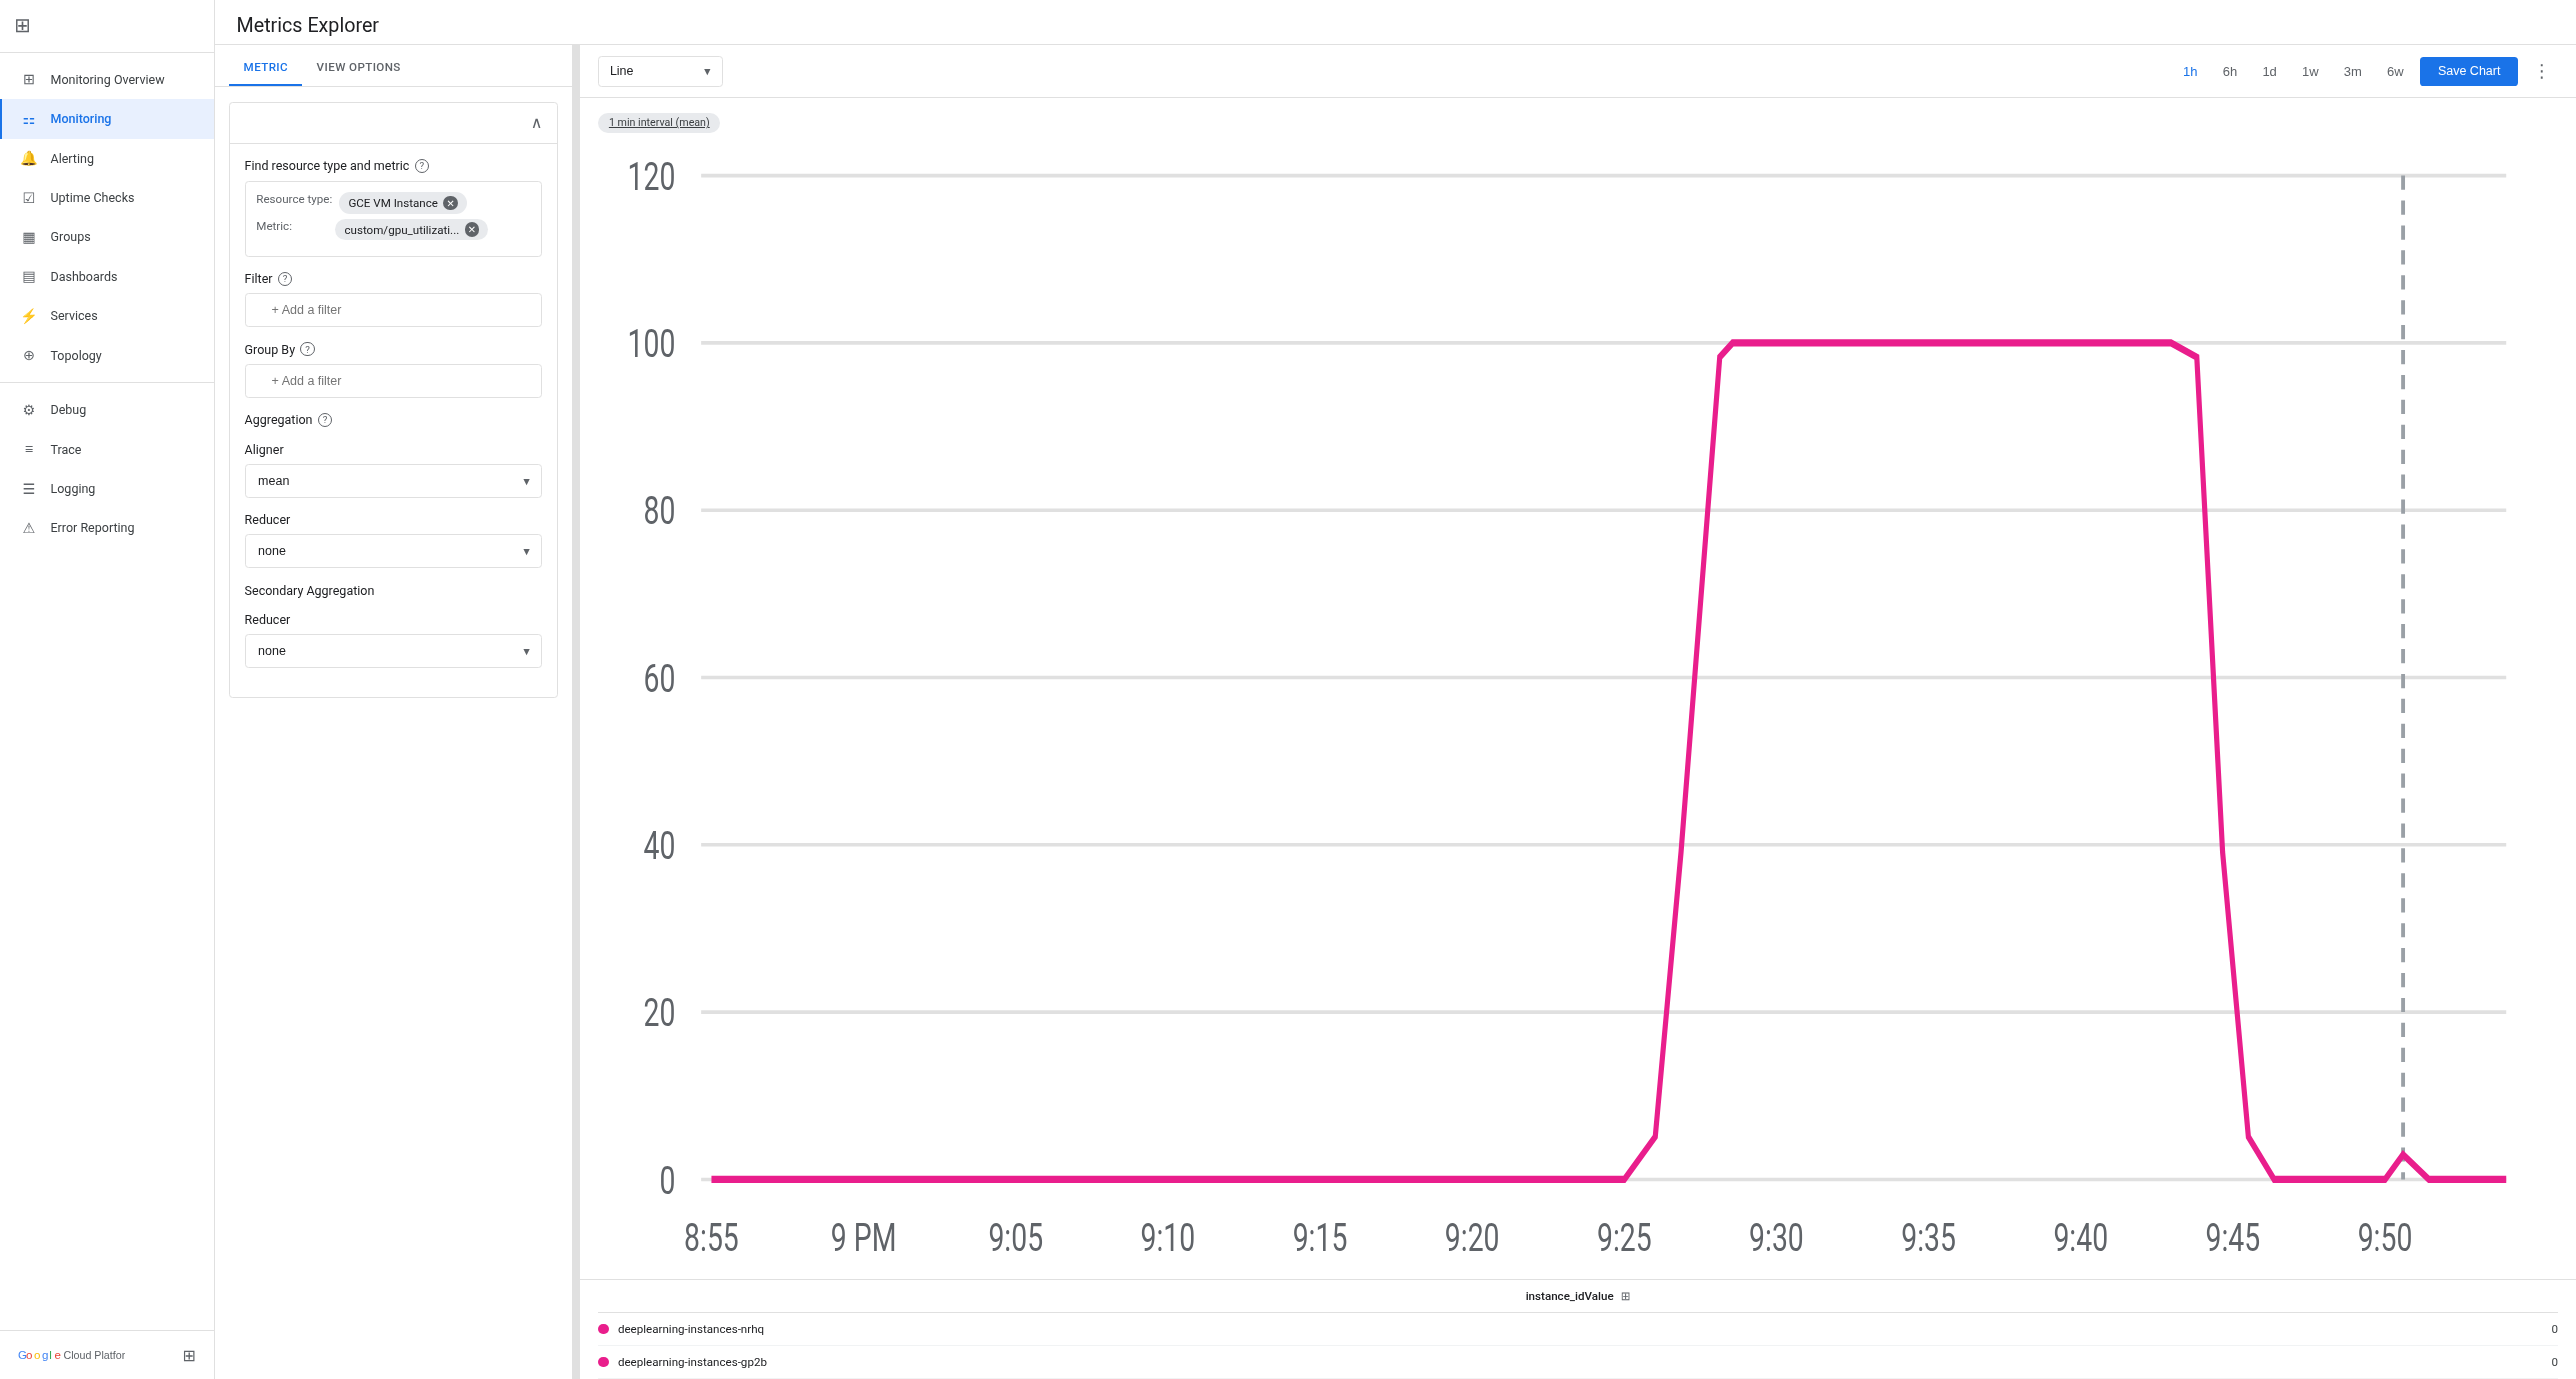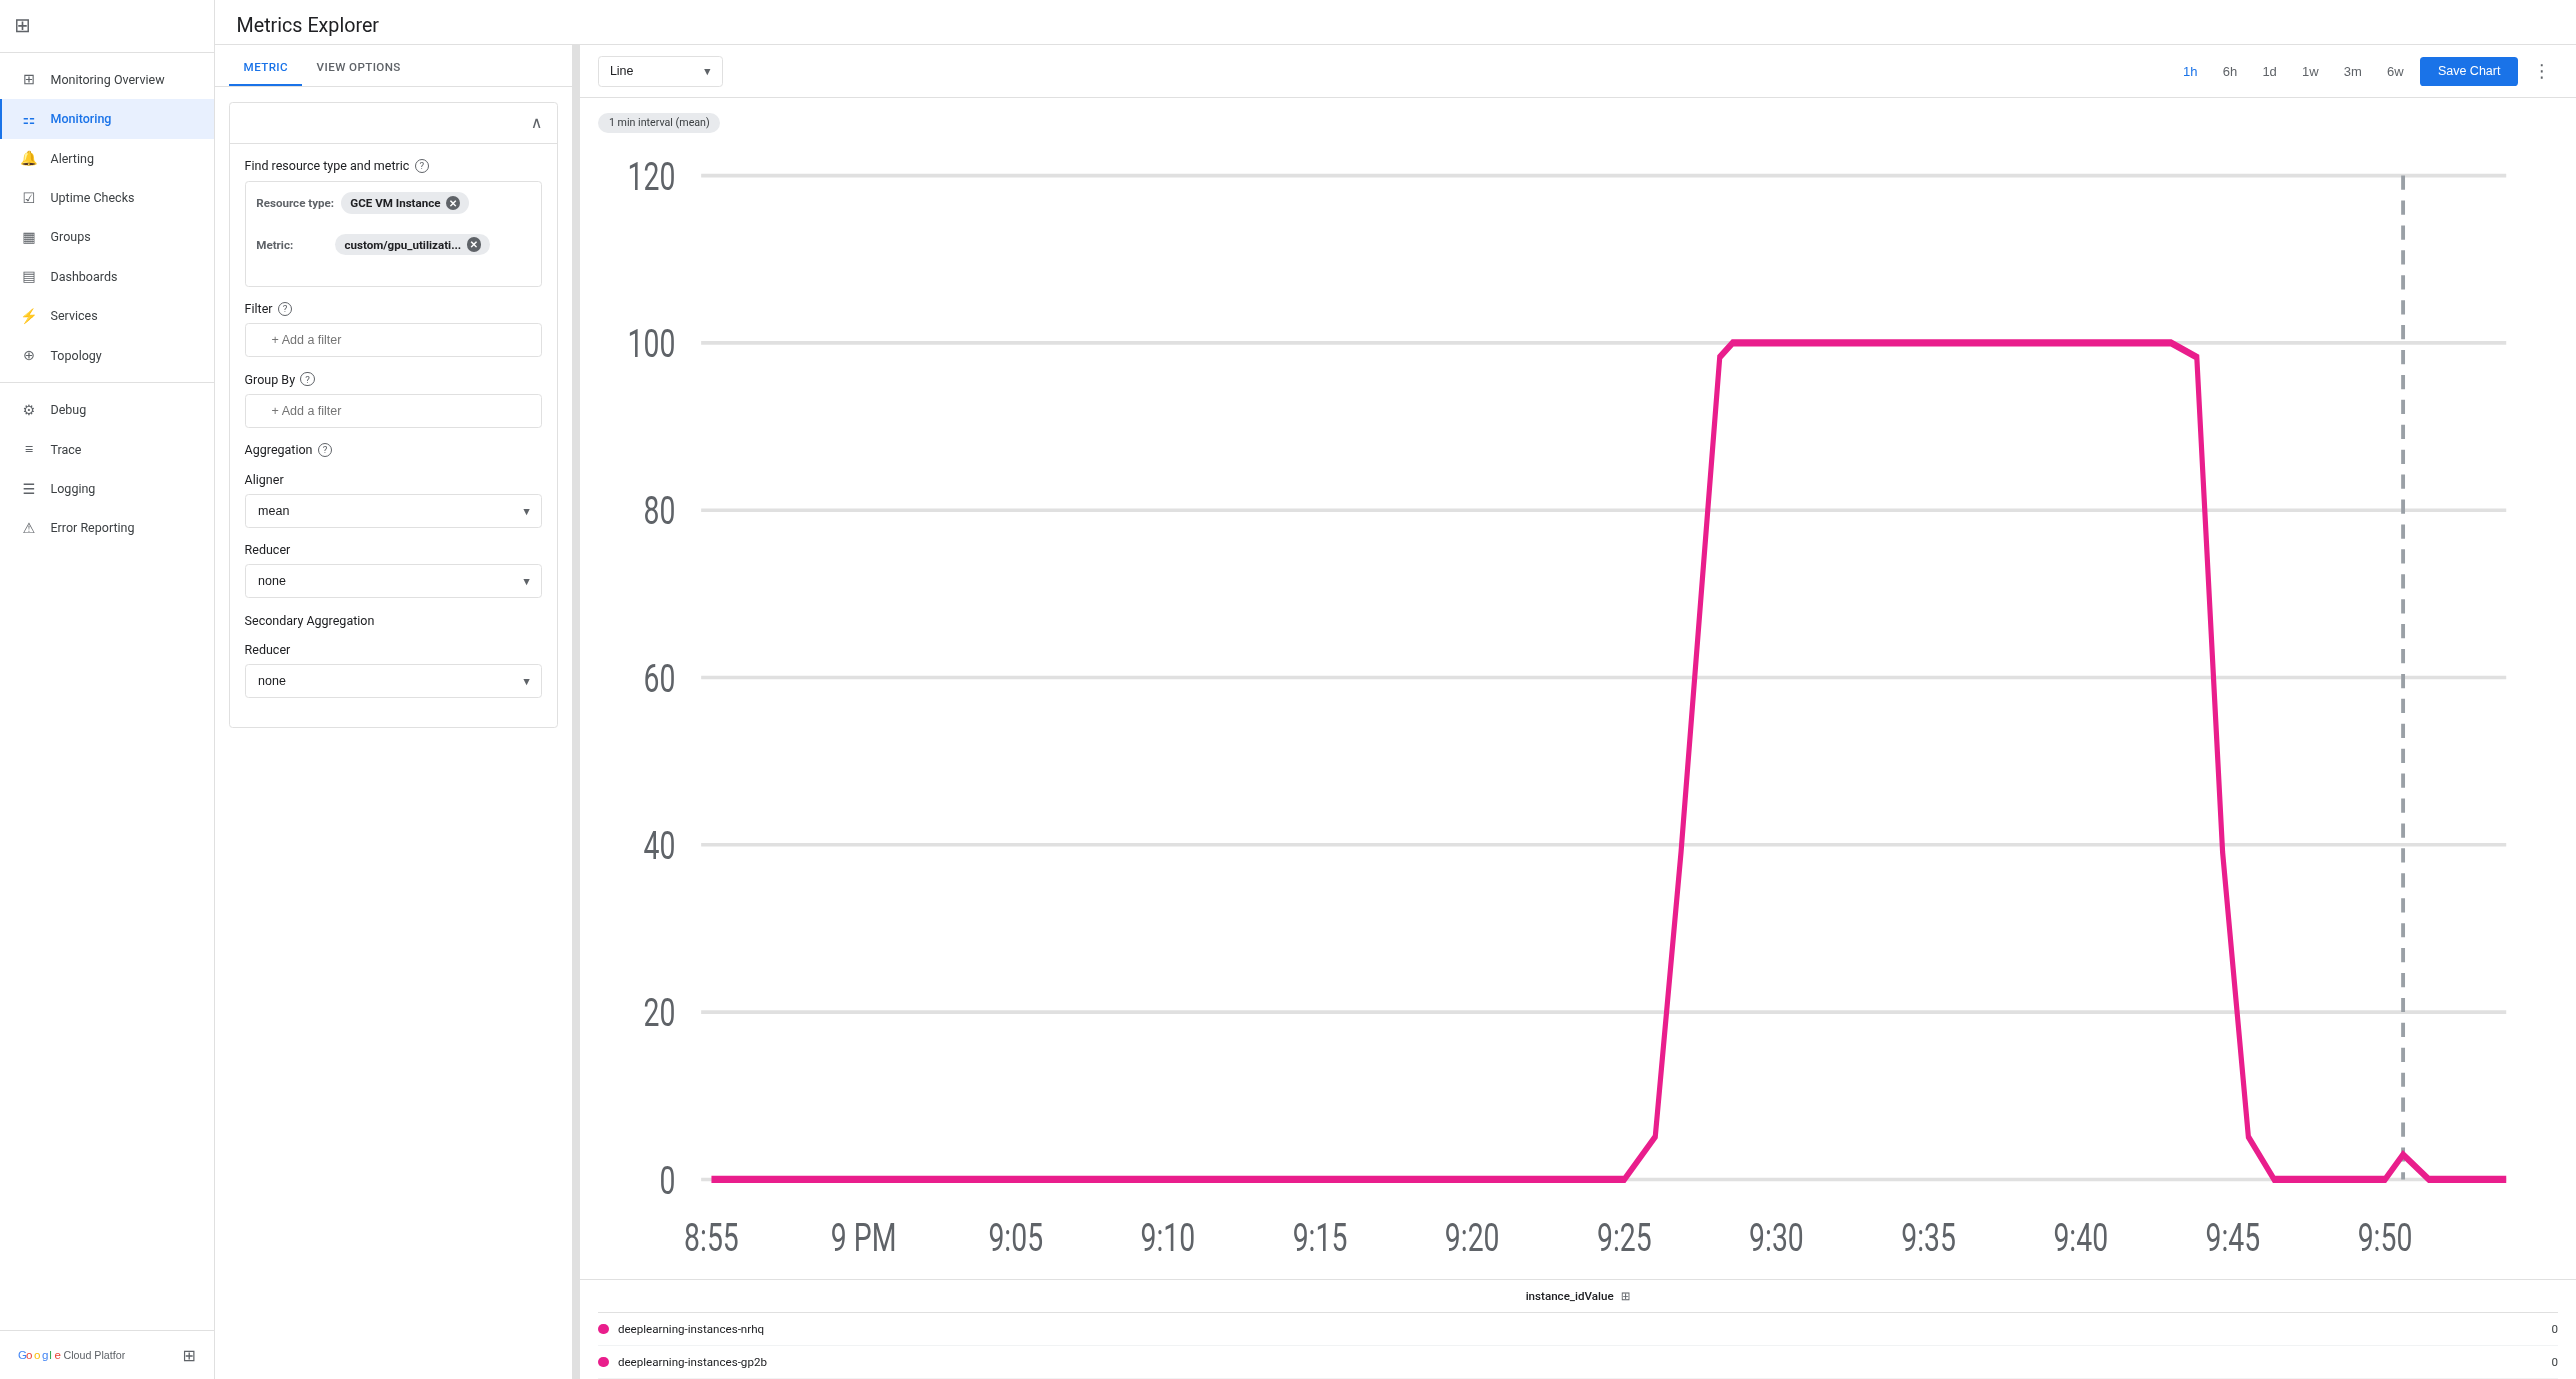--- a/index.html
+++ b/index.html
@@ -133,24 +133,23 @@
       border: 1.3px solid #5f6368;
       display: inline-flex;
       align-items: center;
       justify-content: center;
       font-size: 9.8px;
       color: #5f6368;
       cursor: pointer;
     }
     .resource-row {
       display: flex;
-      align-items: center;
+      align-items: flex-start;
       gap: 7.2px;
-      margin-bottom: 20px;
-      font-weight: bold;
+      margin-bottom: 5px;
     }
     .resource-label { font-size: 11.6px; color: #5f6368; min-width: 72px; }
     .chip {
       display: inline-flex;
       align-items: center;
       gap: 5.4px;
       background: #e8eaed;
       border-radius: 14.3px;
       padding: 3.6px 9px;
       font-size: 11.6px;
@@ -301,20 +300,21 @@
     }
     .interval-badge {
       display: inline-flex;
       align-items: center;
       background: #e8eaed;
       border-radius: 10.7px;
       padding: 3.6px 10.7px;
       font-size: 10.7px;
       color: #3c4043;
       margin-bottom: 7.2px;
+      text-decoration: underline;
     }
 
     
     .chart-container {
       flex: 1;
       position: relative;
       min-height: 179px;
     }
     svg.chart-svg {
       width: 100%;

